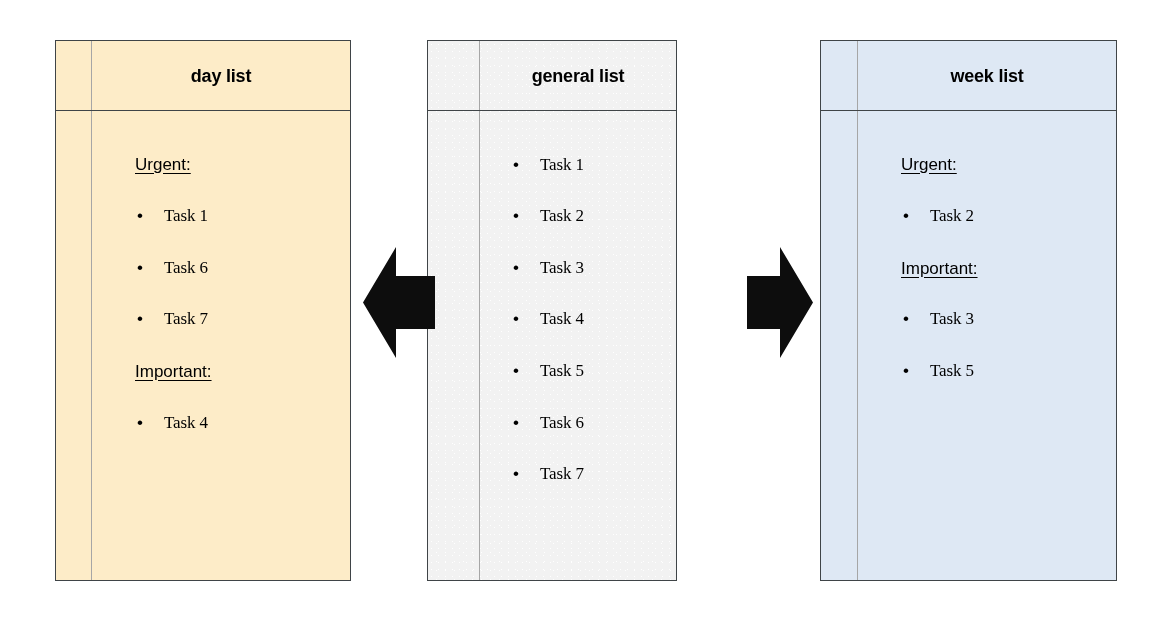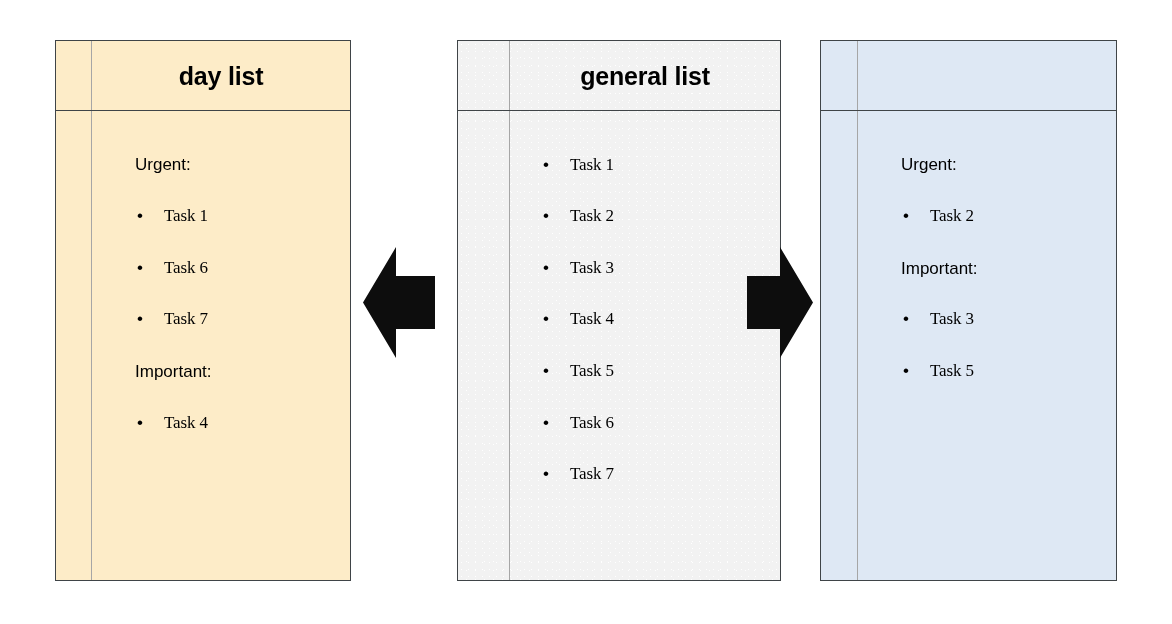--- a/index.html
+++ b/index.html
@@ -49,39 +49,39 @@
     box-sizing: border-box;
     border-right: 1px solid #a6a6a6;
   }
   .cell {
     flex: 1 1 auto;
     box-sizing: border-box;
     position: relative;
     overflow: hidden;
   }
   .panel-title {
-    font-size: 25px;
+    font-size: 18px;
     font-weight: bold;
     text-align: center;
     line-height: 70px;
     letter-spacing: -0.2px;
     white-space: nowrap;
   }
 
   
   #panel-day {
     left: 55px;
     width: 296px;
     background: #fdecc8;
   }
   #panel-day .gutter { flex-basis: 36px; }
 
   #panel-general {
-    left: 457px;
-    width: 324px;
+    left: 427px;
+    width: 250px;
     background: #f2f2f2;
     background-image:
       radial-gradient(#ffffff 0.9px, transparent 1px),
       radial-gradient(#ffffff 0.9px, transparent 1px);
     background-size: 7px 7px, 9px 9px;
     background-position: 0 0, 4px 3px;
   }
   #panel-general .gutter { flex-basis: 52px; }
 
   #panel-week {
@@ -102,20 +102,21 @@
     list-style: none;
   }
   .list-entry {
     position: absolute;
     left: 0;
     white-space: nowrap;
     font-size: 17px;
     line-height: 20px;
   }
   .entry-heading {
+    text-decoration: underline;
     text-underline-offset: 3px;
     padding-left: 43px;
   }
   .entry-task {
     padding-left: 43px;
   }
   .entry-task .bullet {
     position: absolute;
     left: 45px;
     top: 0;
@@ -235,20 +236,23 @@
           </li>
 
         </ul>
       </div>
     </div>
   </div>
 
   <div class="panel" id="panel-week">
     <div class="panel-row panel-header">
       <div class="gutter"></div>
+      <div class="cell">
+        <div class="panel-title">week list</div>
+      </div>
     </div>
     <div class="panel-row panel-body">
       <div class="gutter"></div>
       <div class="cell">
         <ul class="list">
 
           <li class="list-entry entry-heading" style="top:44px;">Urgent:</li>
 
           <li class="list-entry entry-task" style="top:95px;">
             <span class="bullet">•</span>

